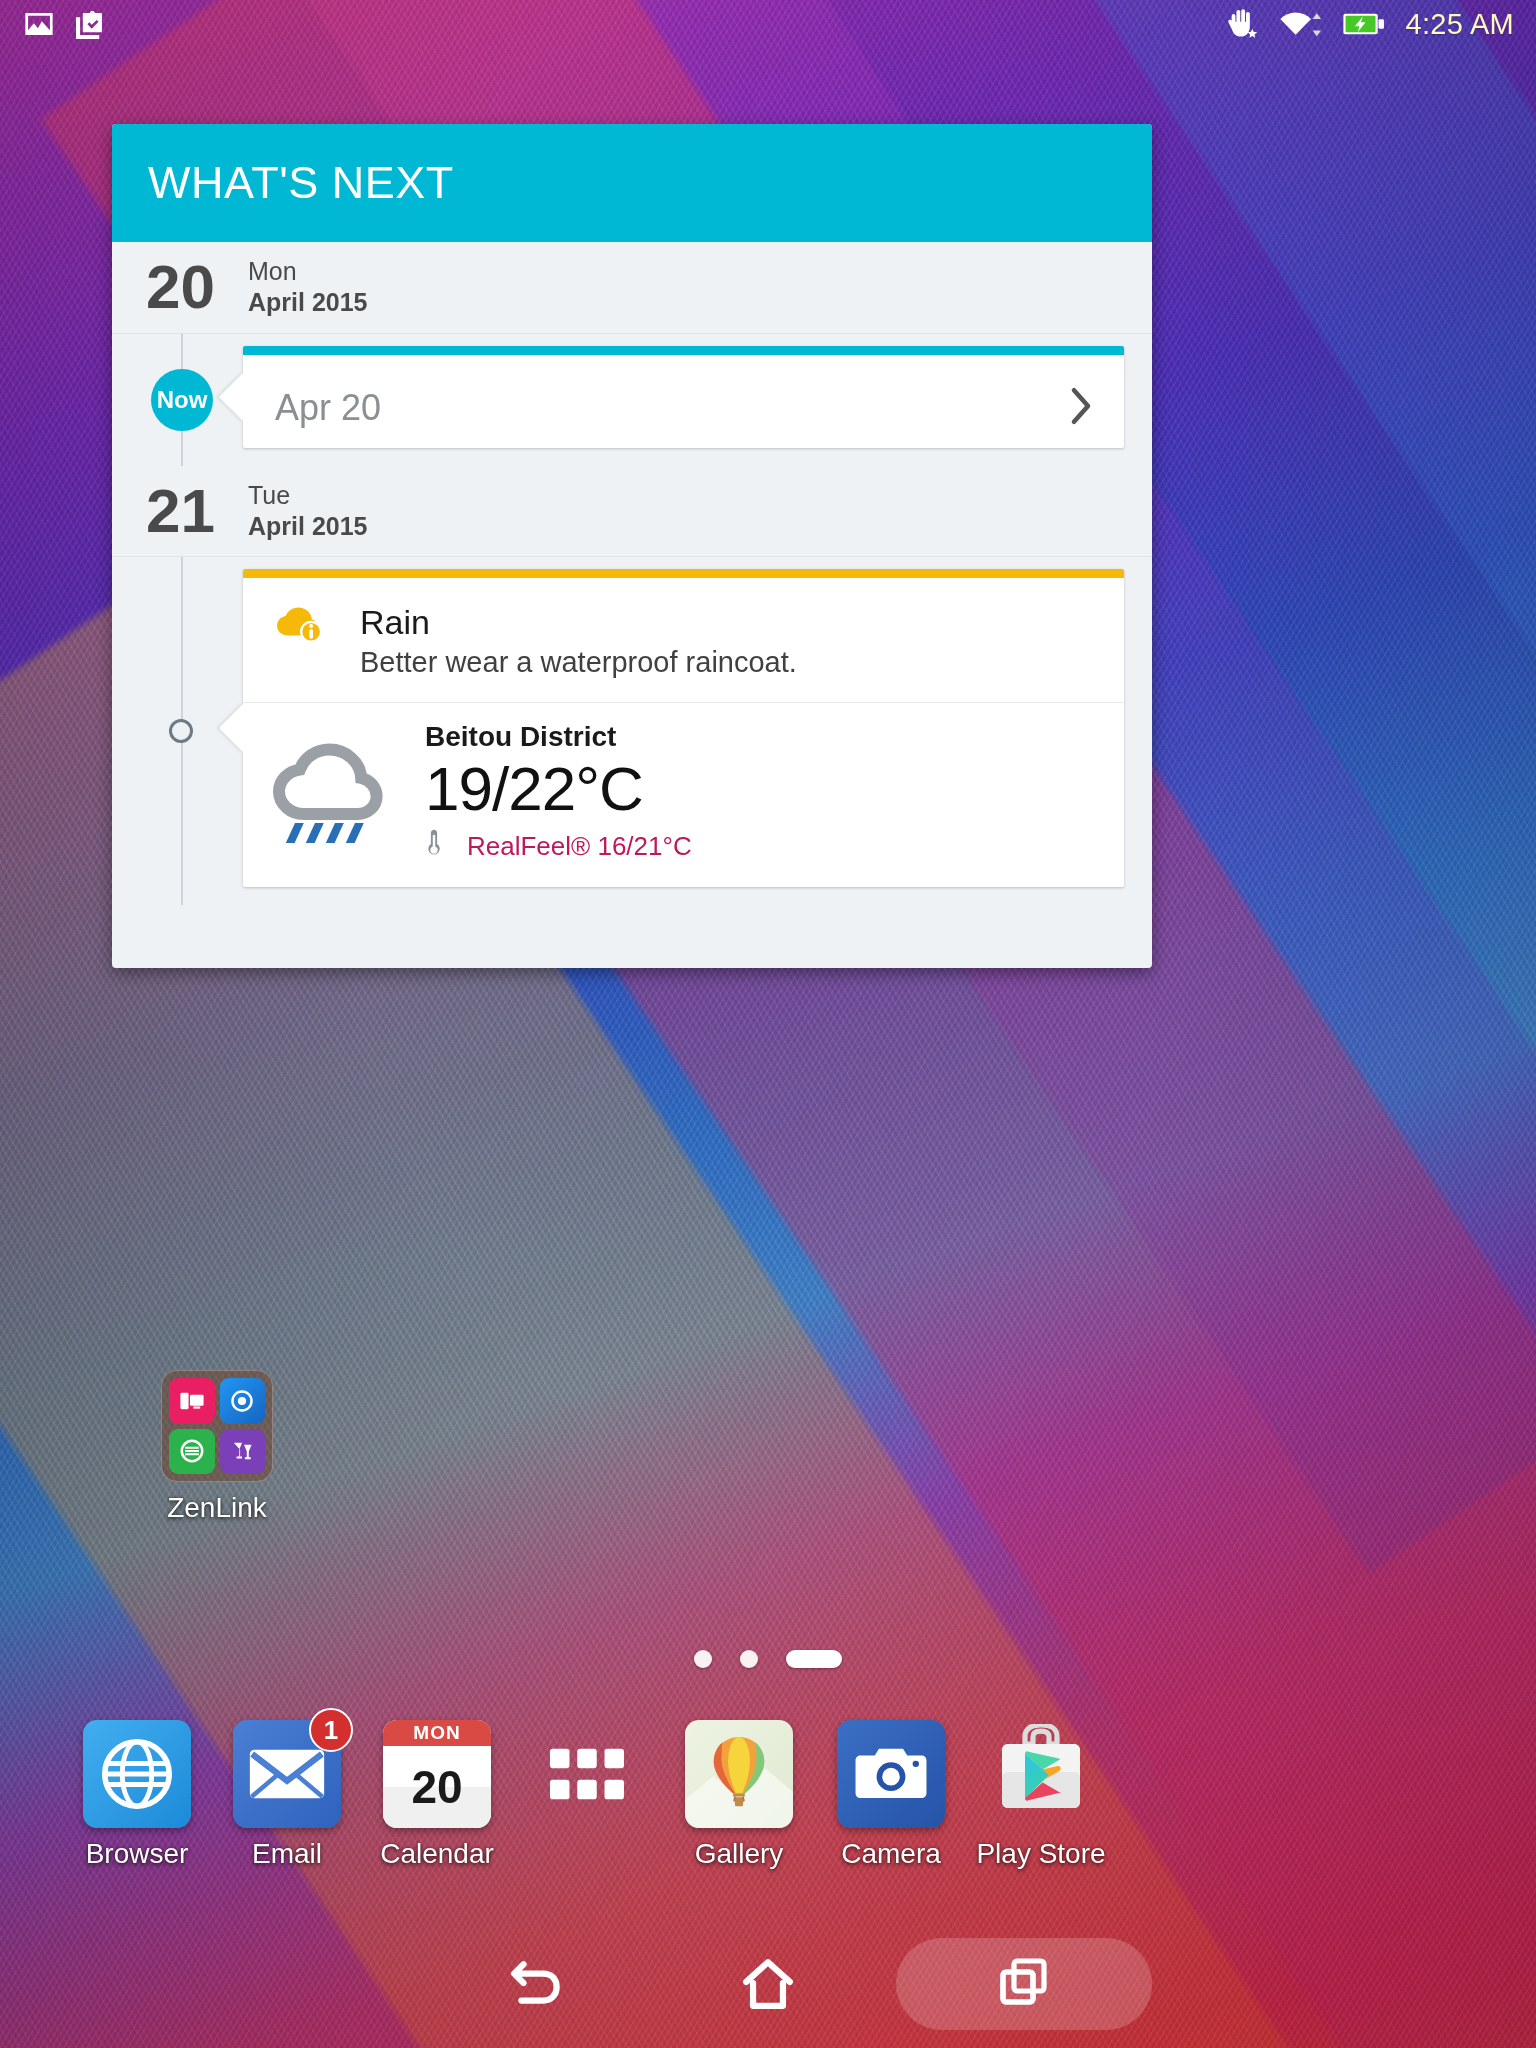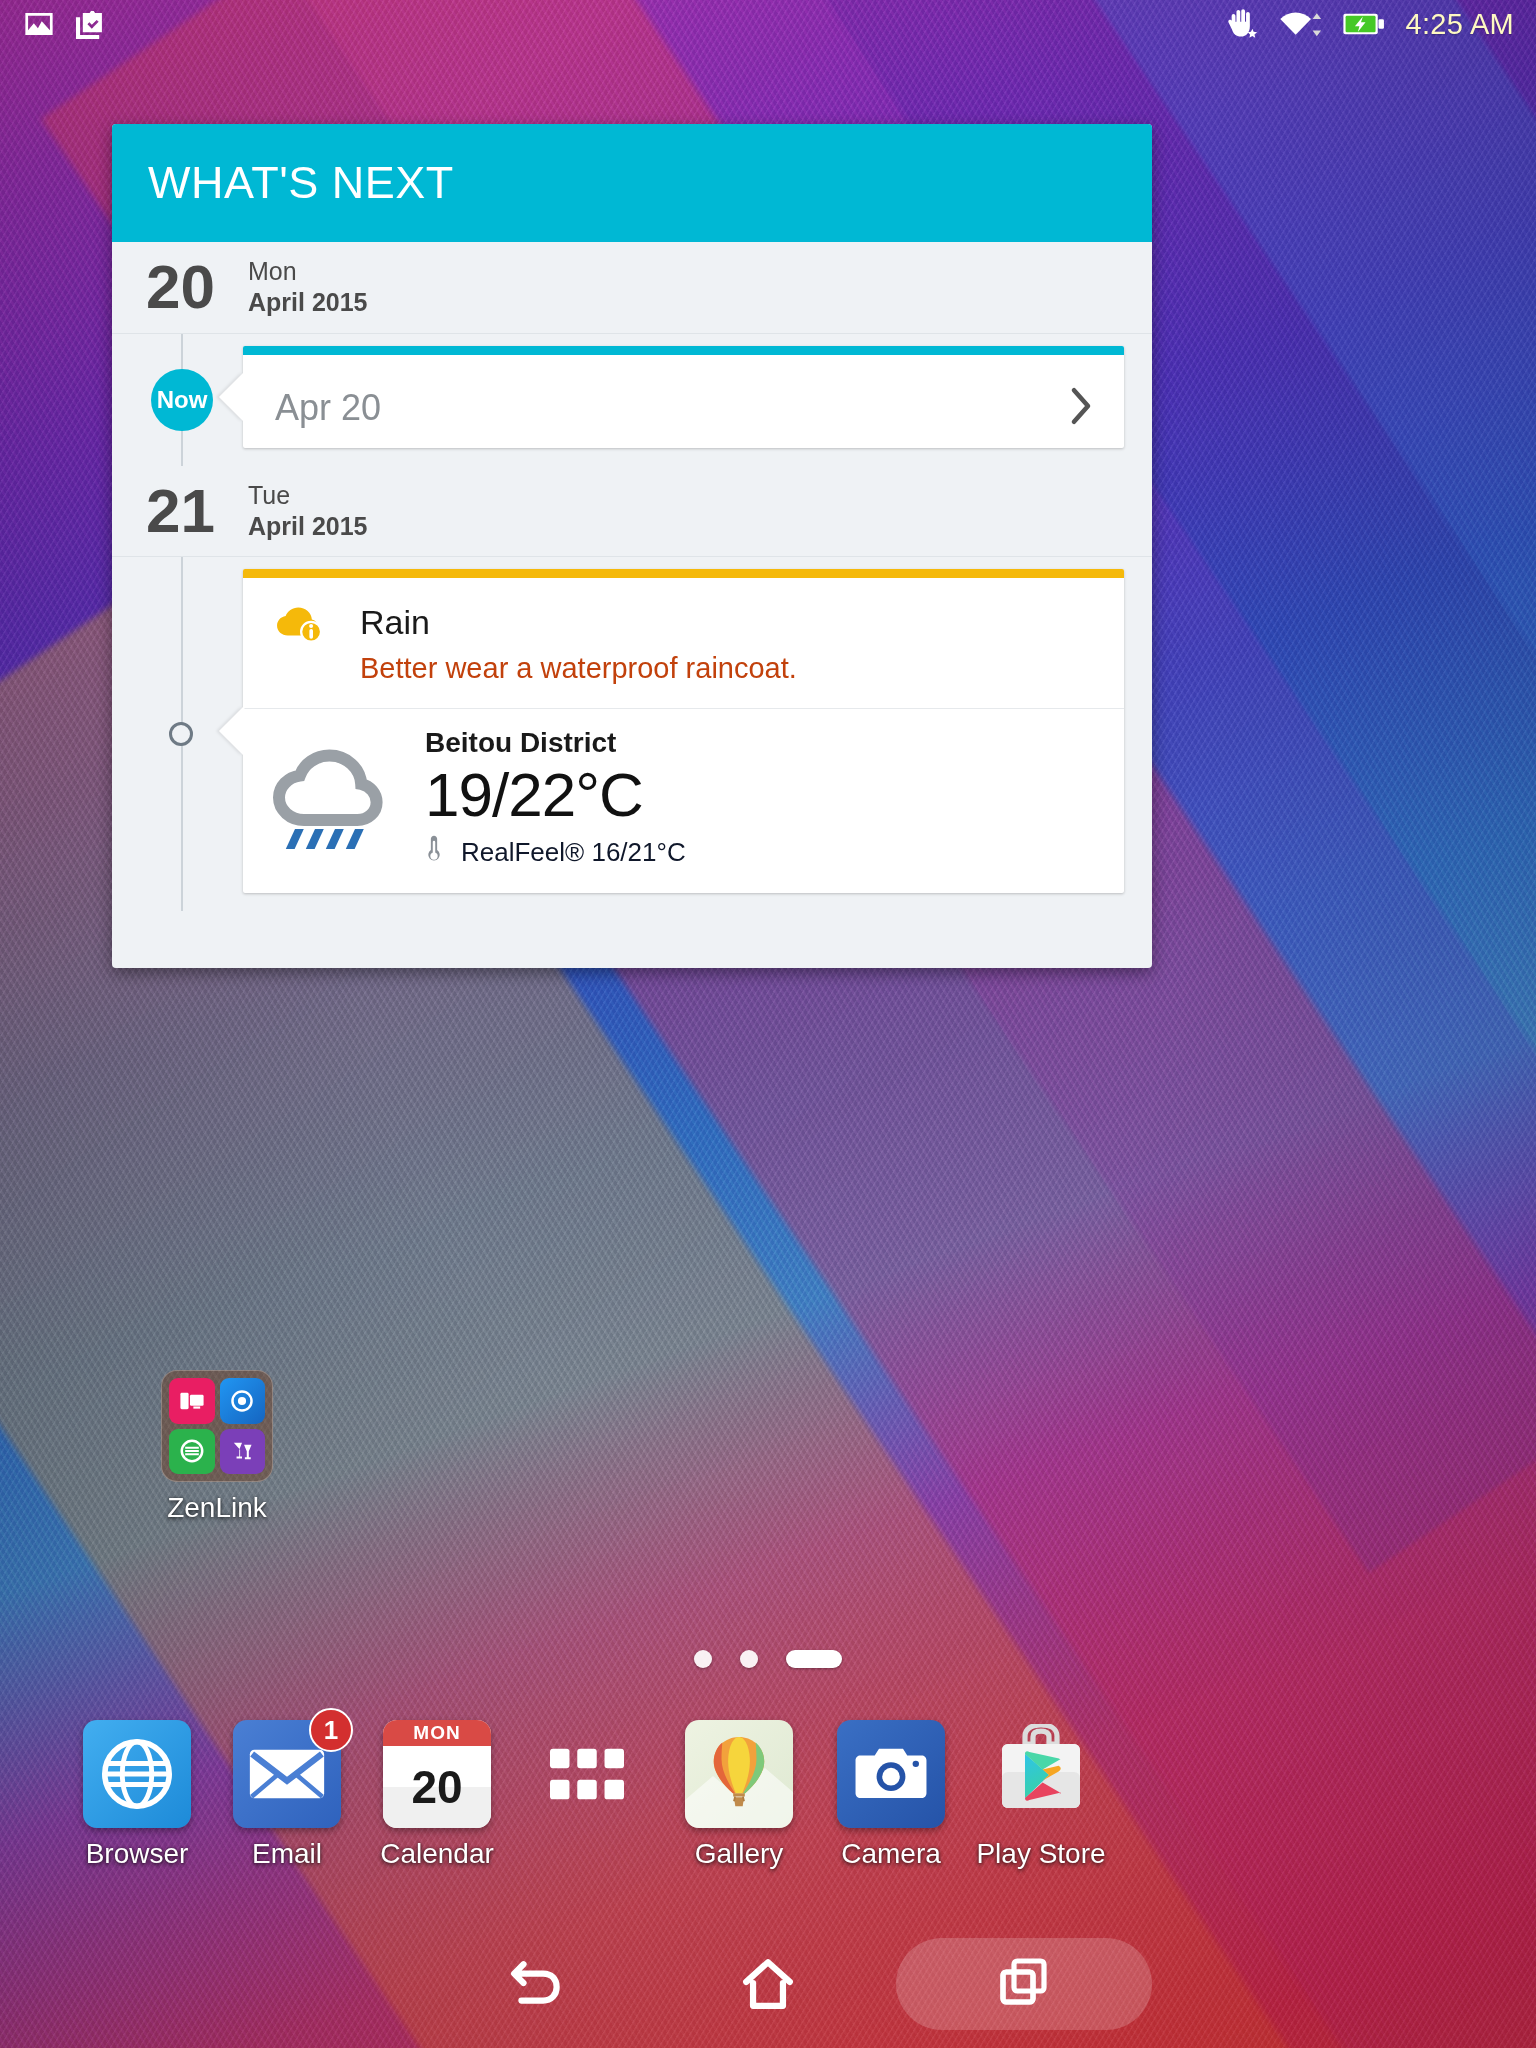--- a/index.html
+++ b/index.html
@@ -184,31 +184,31 @@
   .ev-sub { font-size: 36px; color: #8a8f94; }
   .ev-chevron { margin-left: auto; }
 
   .wx-head-row {
     display: flex; align-items: flex-start; gap: 33px;
     padding: 22px 30px 20px 30px;
     border-bottom: 1px solid #e6e9ec;
   }
   .wx-head-txt { line-height: 1.3; }
   .wx-cond { font-size: 34px; color: #1a1a1a; }
-  .wx-advice { font-size: 29px; color: #c2410c; margin-top: 6px; }
+  .wx-advice { font-size: 29px; color: #404040; margin-top: 0; }
   .wx-body-row {
     display: flex; align-items: center; gap: 20px;
     padding: 18px 30px 22px 26px;
   }
   .wx-body-txt { line-height: 1.15; }
   .wx-loc { font-size: 28px; color: #1a1a1a; font-weight: 700; }
   .wx-temp { font-size: 62px; color: #111; font-weight: 300; letter-spacing: -1px; }
   .wx-real {
-    font-size: 26px; color: #0f172a;
-    display: flex; align-items: center; gap: 18px; margin-top: 4px;
+    font-size: 26px; color: #be185d;
+    display: flex; align-items: center; gap: 24px; margin-top: 4px;
   }
 
   
   .app {
     position: absolute;
     width: 190px;
     display: flex; flex-direction: column; align-items: center;
     z-index: 15;
   }
   .app-label {

